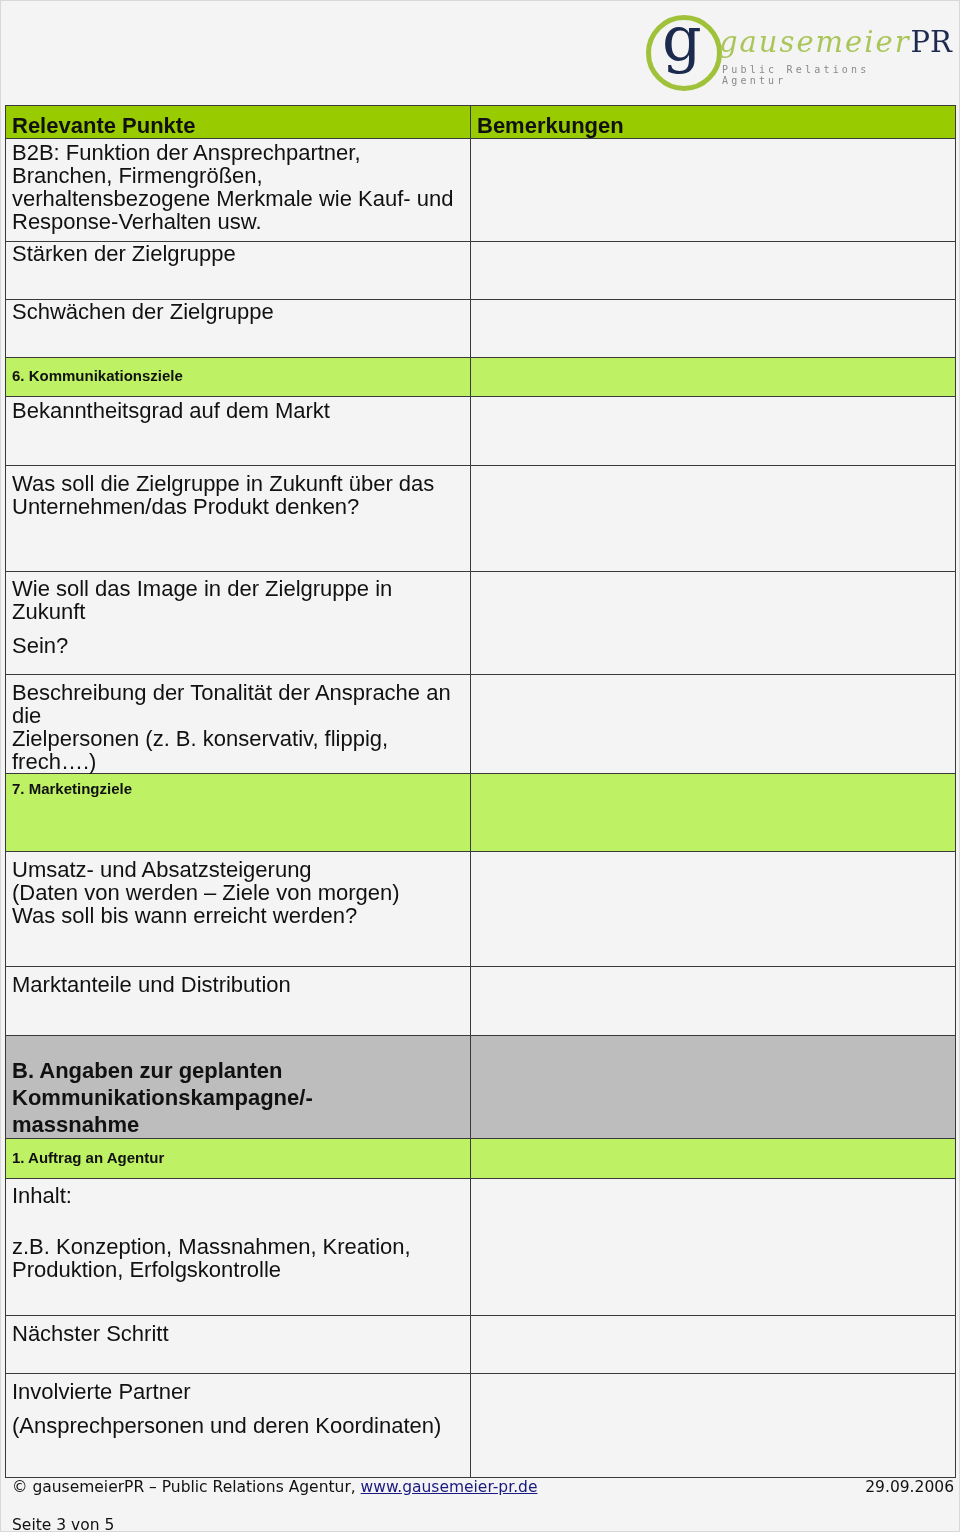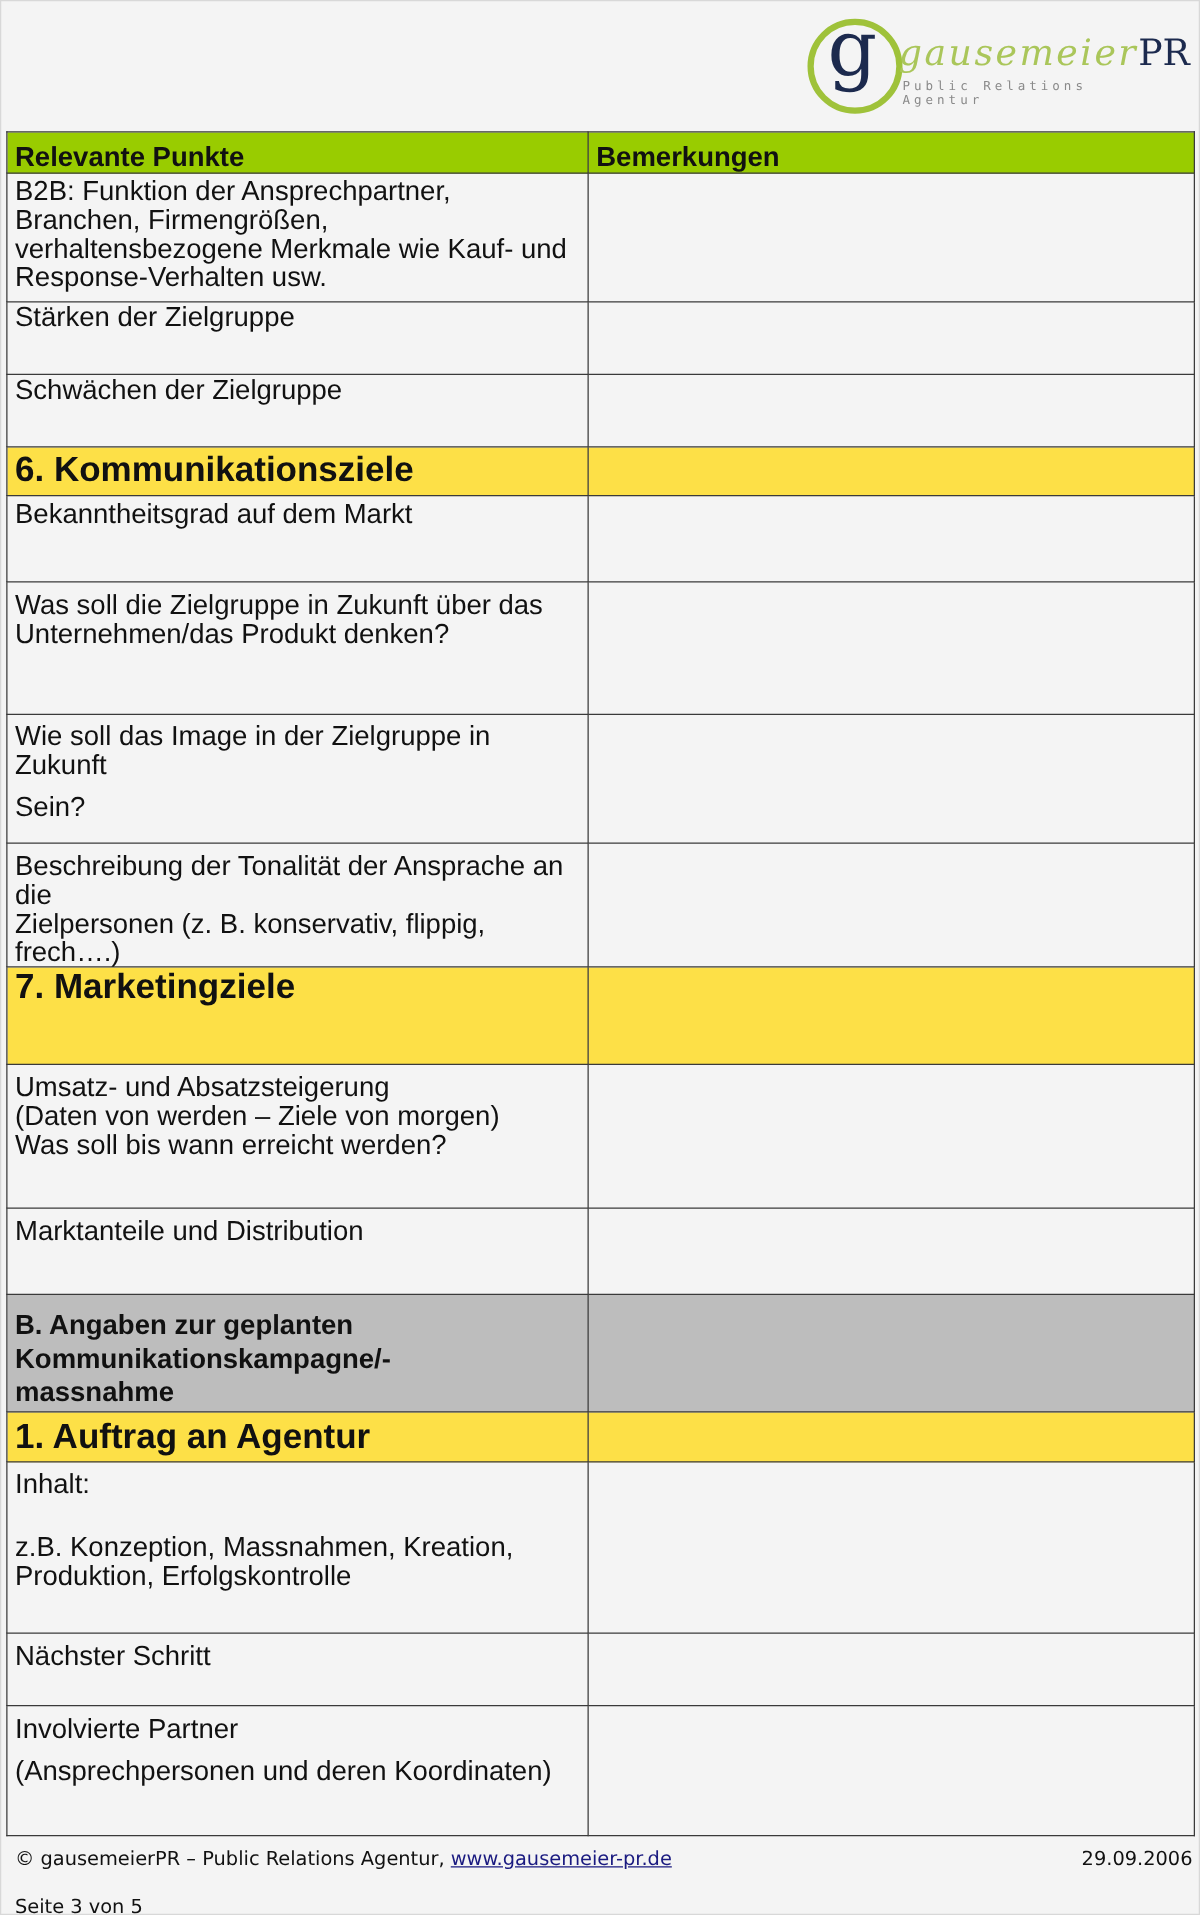--- a/index.html
+++ b/index.html
@@ -15,22 +15,22 @@
   .logo-word { position:absolute; left:77px; top:16px; font-family:"DejaVu Serif", serif; font-style:italic; font-size:29px; color:#aac65a; letter-spacing:2px; line-height:1; }
   .logo-pr { font-style:normal; color:#1c2a4e; letter-spacing:0; }
   .logo-sub { position:absolute; left:80px; top:52px; font-family:"DejaVu Sans Mono", monospace; font-size:10px; color:#8a8a8a; letter-spacing:3.2px; }
 
   
   .doc-table { position:absolute; left:5px; top:105px; width:950px; border-collapse:collapse; table-layout:fixed; }
   .doc-table td { border:1.5px solid #3a3a3a; vertical-align:top; padding:0 6px; font-size:22px; line-height:23px; background:#f4f4f4; }
   .doc-table col.c1 { width:465px; }
   .doc-table col.c2 { width:485px; }
   .doc-table tr.head td { background:#99cc00; font-weight:bold; font-size:22px; padding-top:8px; line-height:24px; }
-  .doc-table tr.sec td { background:#fde047; font-weight:bold; font-size:28px; line-height:26px; padding-top:6px; }
-  .doc-table tr.secB td { background:#bdbdbd; font-weight:bold; font-size:22px; line-height:27px; padding-top:10px; }
+  .doc-table tr.sec td { background:#bef264; font-weight:bold; font-size:15px; line-height:26px; padding-top:6px; }
+  .doc-table tr.secB td { background:#bdbdbd; font-weight:bold; font-size:22px; line-height:27px; padding-top:21px; }
   .doc-table td.txt { padding-top:2px; }
   .gap { display:block; height:12px; }
   .gap-lg { display:block; height:28px; }
 
   
   .footer { position:absolute; left:12px; font-family:"DejaVu Sans", sans-serif; font-size:15.5px; color:#111; }
   .footer-copy { top:1478px;text-align:center; }
   .footer-link { color:#1a1a80; text-decoration:underline; }
   .footer-date { position:absolute; right:6px; top:1478px; font-family:"DejaVu Sans", sans-serif; font-size:15.5px; color:#111; }
   .footer-page { top:1516px; }

